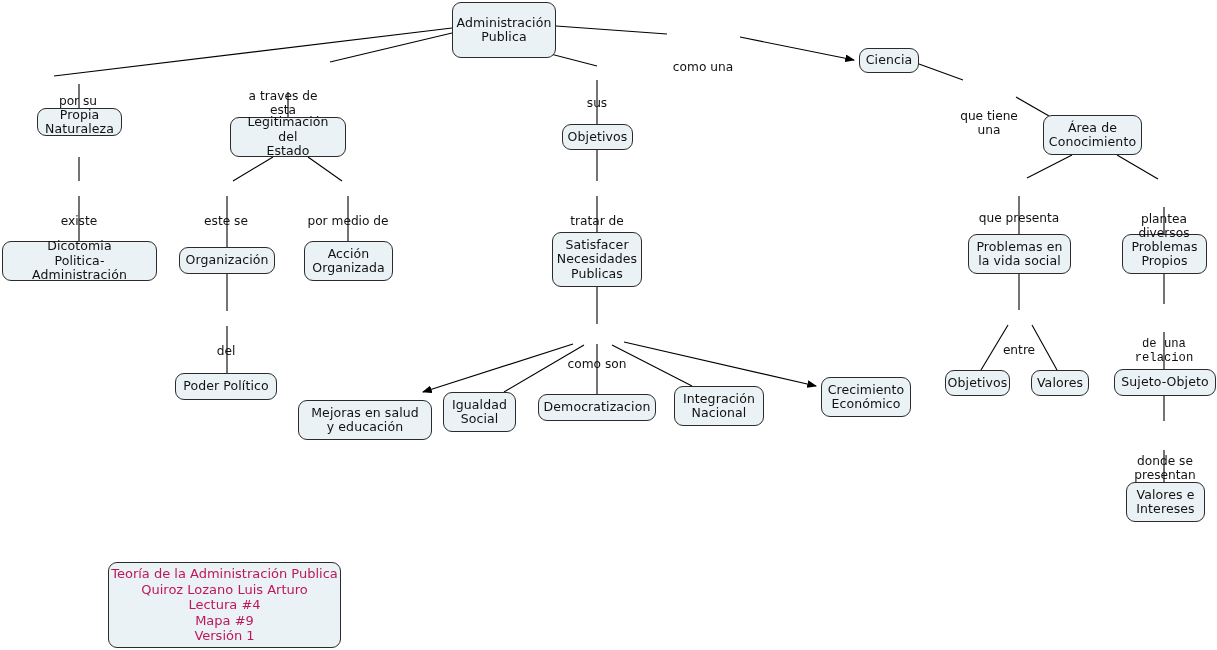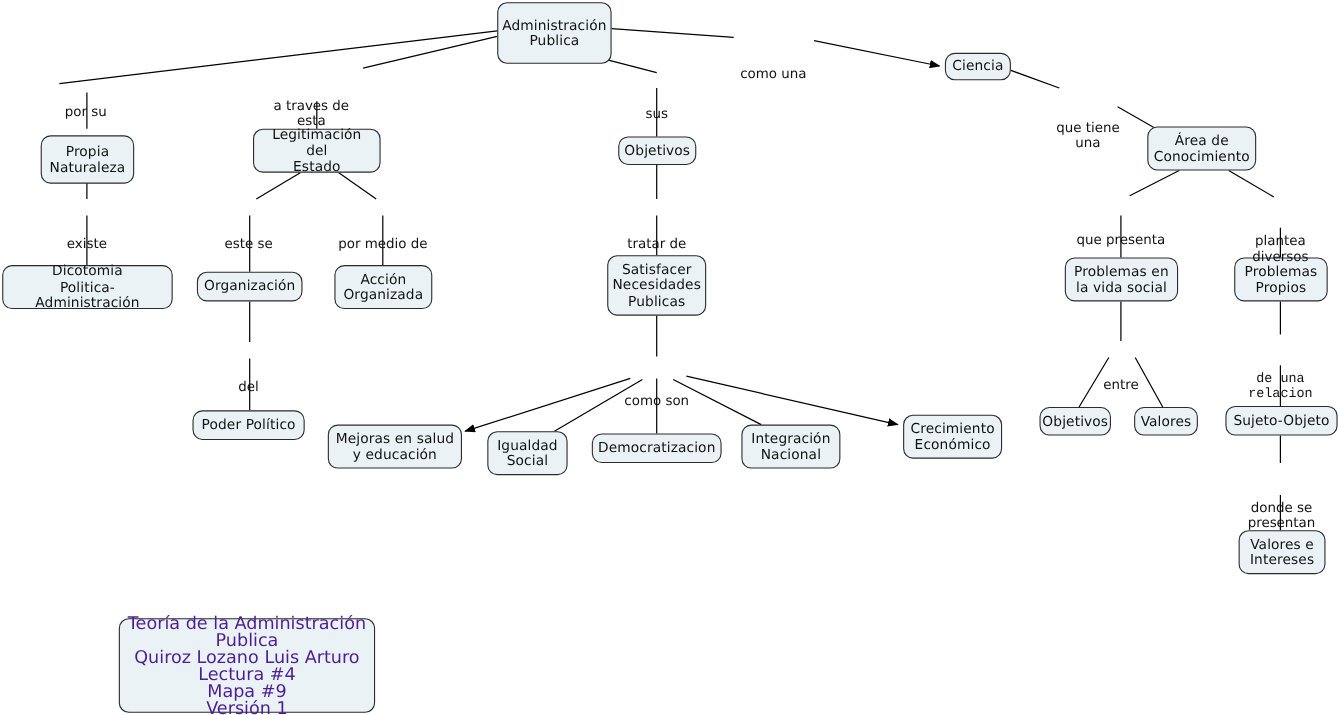--- a/index.html
+++ b/index.html
@@ -47,22 +47,22 @@
   .legend-box {
     position: absolute;
     box-sizing: border-box;
     background: #eaf2f5;
     border: 1px solid #2b2b2b;
     border-radius: 9px;
     display: flex;
     align-items: center;
     justify-content: center;
     text-align: center;
-    color: #4c1d95;
-    font-size: 16px;
+    color: #be185d;
+    font-size: 13px;
     line-height: 15.5px;
     white-space: pre-line;
   }
   .edge-label {
     position: absolute;
     color: #111111;
     font-size: 12.2px;
     line-height: 14px;
     text-align: center;
     white-space: pre-line;
@@ -119,42 +119,42 @@
         <polyline points="1164,274 1164,304" class="edge-line"></polyline>
         <polyline points="1164,332 1164,369" class="edge-line"></polyline>
         <polyline points="1164,396 1164,421" class="edge-line"></polyline>
         <polyline points="1164,450 1164,482" class="edge-line"></polyline>
       </g>
   </svg>
 
   <div id="node-layer">
       <div class="node" style="left: 452px; top: 2px; width: 104px; height: 56px;">Administración
 Publica</div>
-      <div class="node" style="left: 37px; top: 123px; width: 85px; height: 44px;">Propia
+      <div class="node" style="left: 37px; top: 108px; width: 85px; height: 28px;">Propia
 Naturaleza</div>
       <div class="node" style="left: 230px; top: 117px; width: 116px; height: 40px;">Legitimación del
 Estado</div>
       <div class="node" style="left: 562px; top: 124px; width: 71px; height: 26px;">Objetivos</div>
       <div class="node" style="left: 859px; top: 48px; width: 60px; height: 25px;">Ciencia</div>
       <div class="node" style="left: 1043px; top: 115px; width: 99px; height: 40px;">Área de
 Conocimiento</div>
       <div class="node" style="left: 2px; top: 241px; width: 155px; height: 40px;">Dicotomia
 Politica-Administración</div>
       <div class="node" style="left: 179px; top: 247px; width: 96px; height: 27px;">Organización</div>
       <div class="node" style="left: 304px; top: 241px; width: 89px; height: 40px;">Acción
 Organizada</div>
       <div class="node" style="left: 552px; top: 232px; width: 90px; height: 55px;">Satisfacer
 Necesidades
 Publicas</div>
       <div class="node" style="left: 968px; top: 234px; width: 103px; height: 40px;">Problemas en
 la vida social</div>
       <div class="node" style="left: 1122px; top: 234px; width: 85px; height: 40px;">Problemas
 Propios</div>
       <div class="node" style="left: 175px; top: 373px; width: 102px; height: 27px;">Poder Político</div>
-      <div class="node" style="left: 298px; top: 386px; width: 122px; height: 40px;">Mejoras en salud
+      <div class="node" style="left: 298px; top: 400px; width: 134px; height: 40px;">Mejoras en salud
 y educación</div>
       <div class="node" style="left: 443px; top: 392px; width: 73px; height: 40px;">Igualdad
 Social</div>
       <div class="node" style="left: 538px; top: 394px; width: 118px; height: 27px;">Democratizacion</div>
       <div class="node" style="left: 674px; top: 386px; width: 90px; height: 40px;">Integración
 Nacional</div>
       <div class="node" style="left: 821px; top: 377px; width: 90px; height: 40px;">Crecimiento
 Económico</div>
       <div class="node" style="left: 945px; top: 370px; width: 65px; height: 26px;">Objetivos</div>
       <div class="node" style="left: 1031px; top: 370px; width: 58px; height: 26px;">Valores</div>

